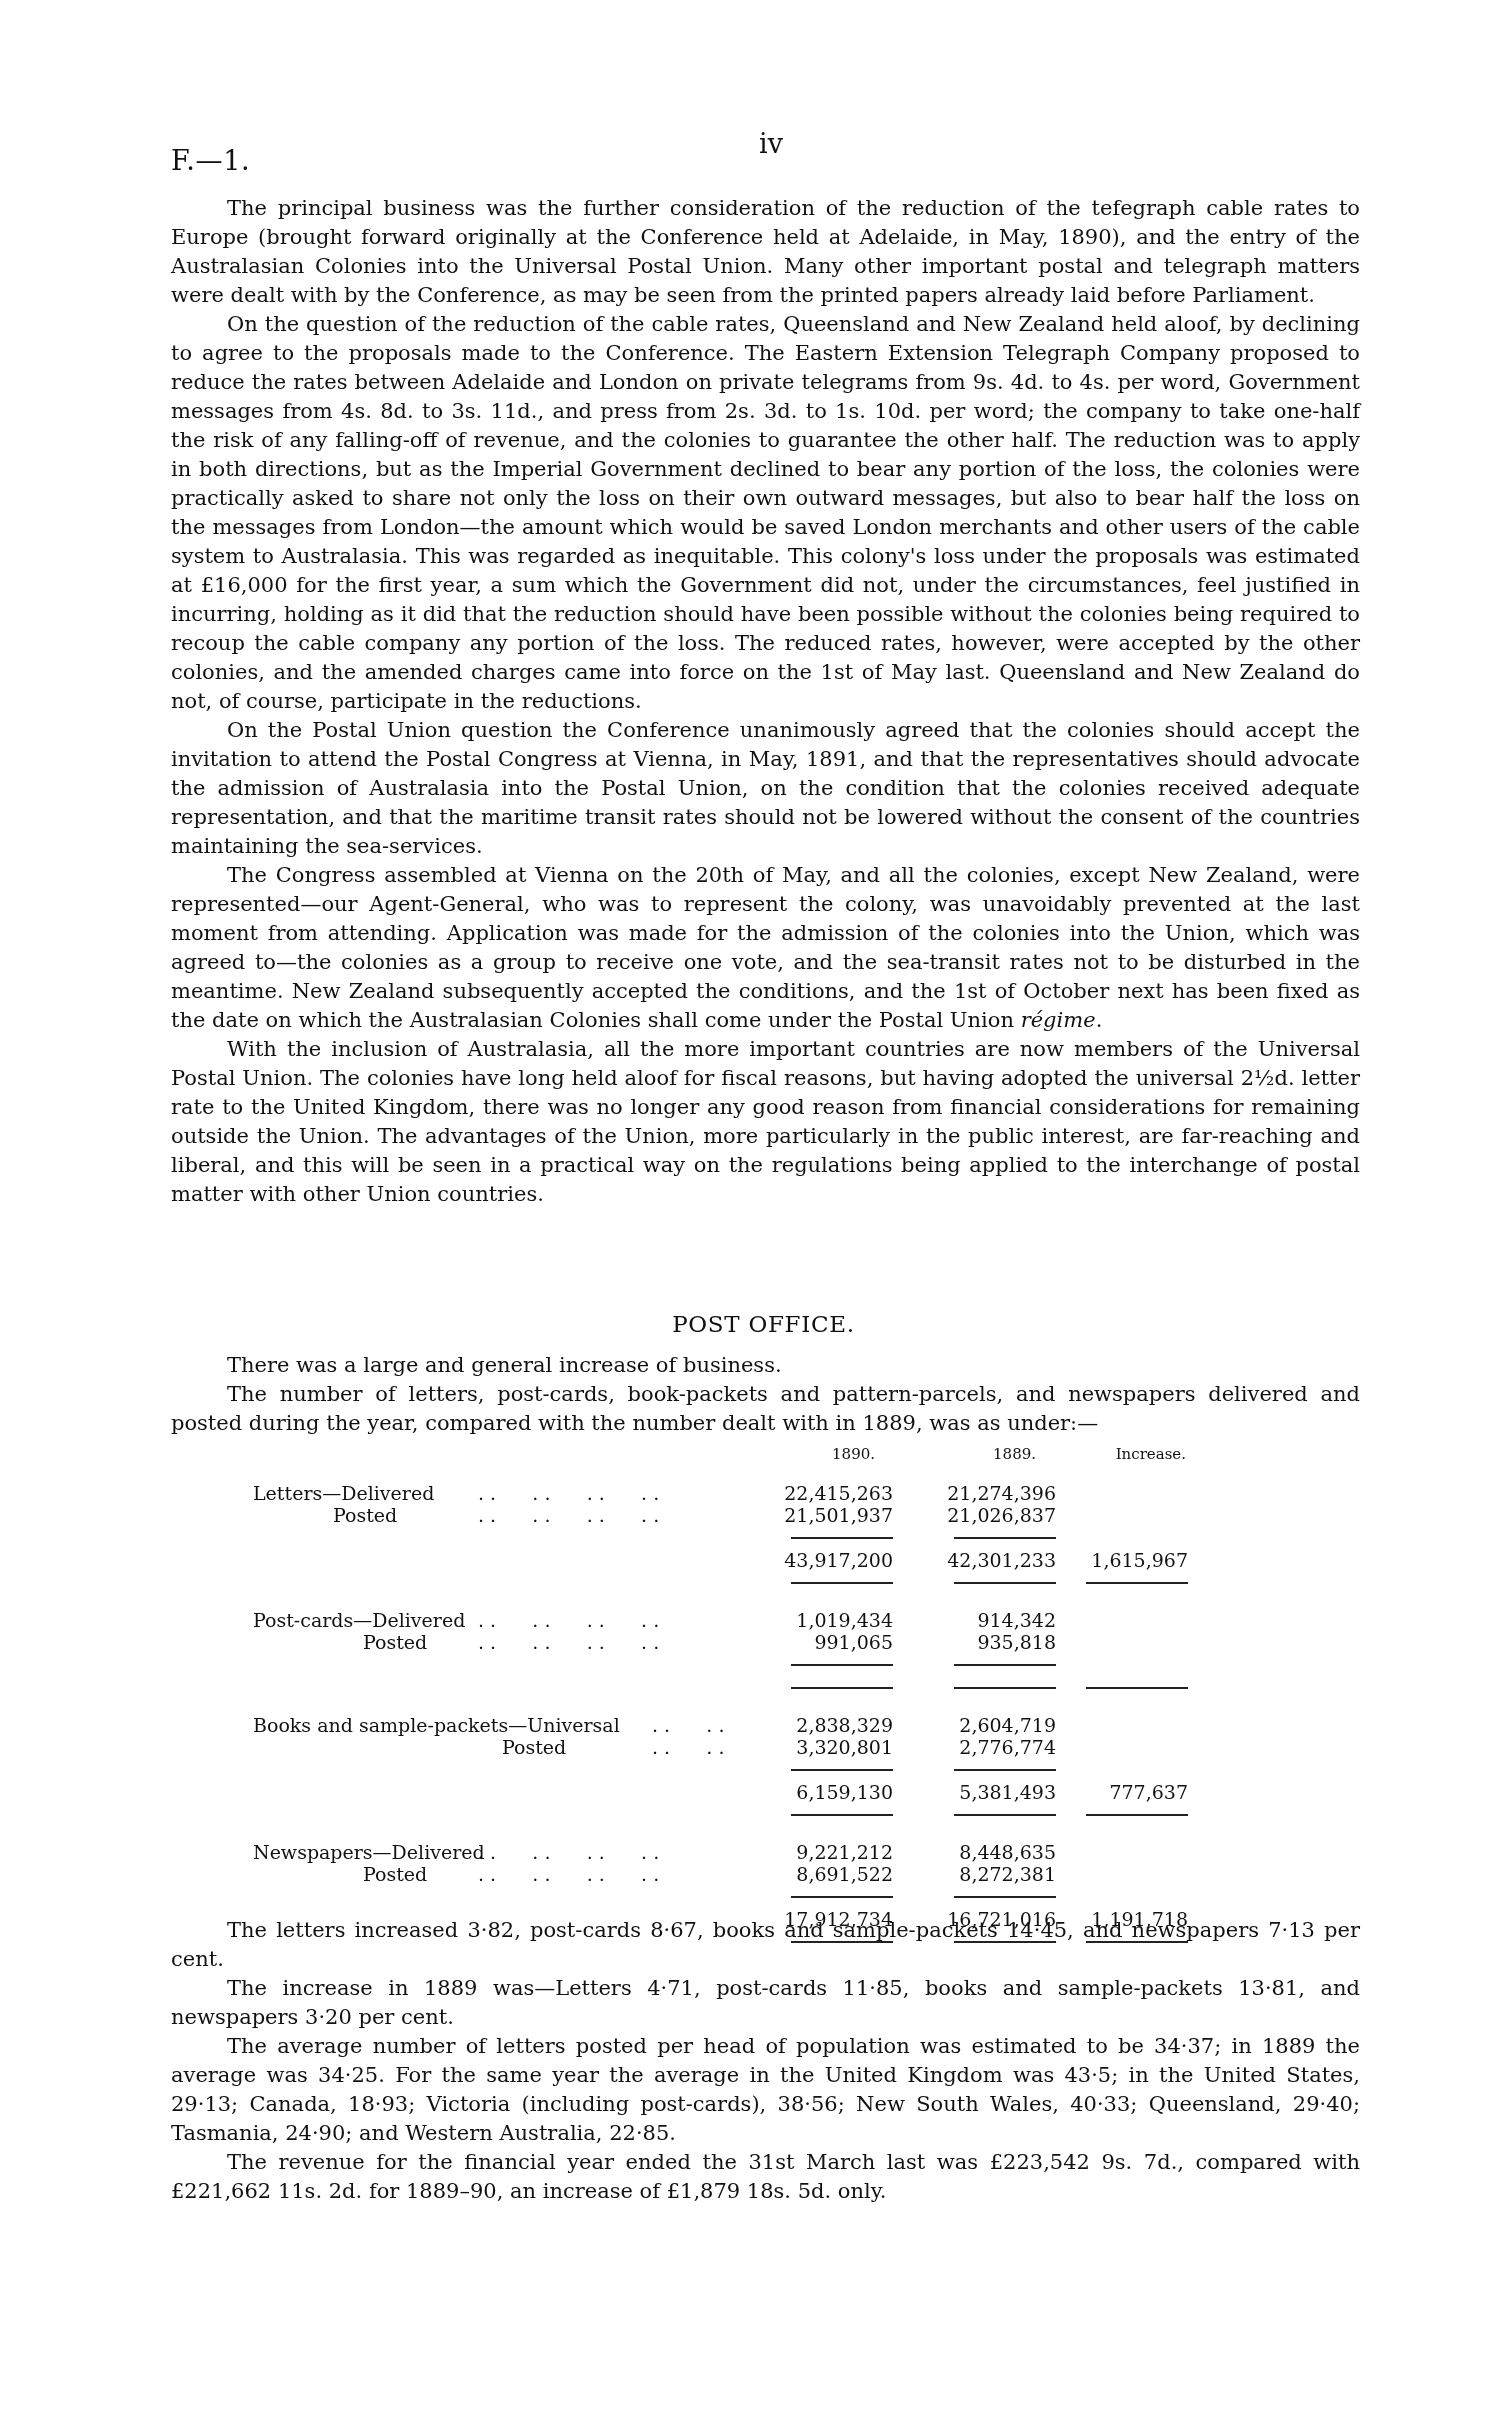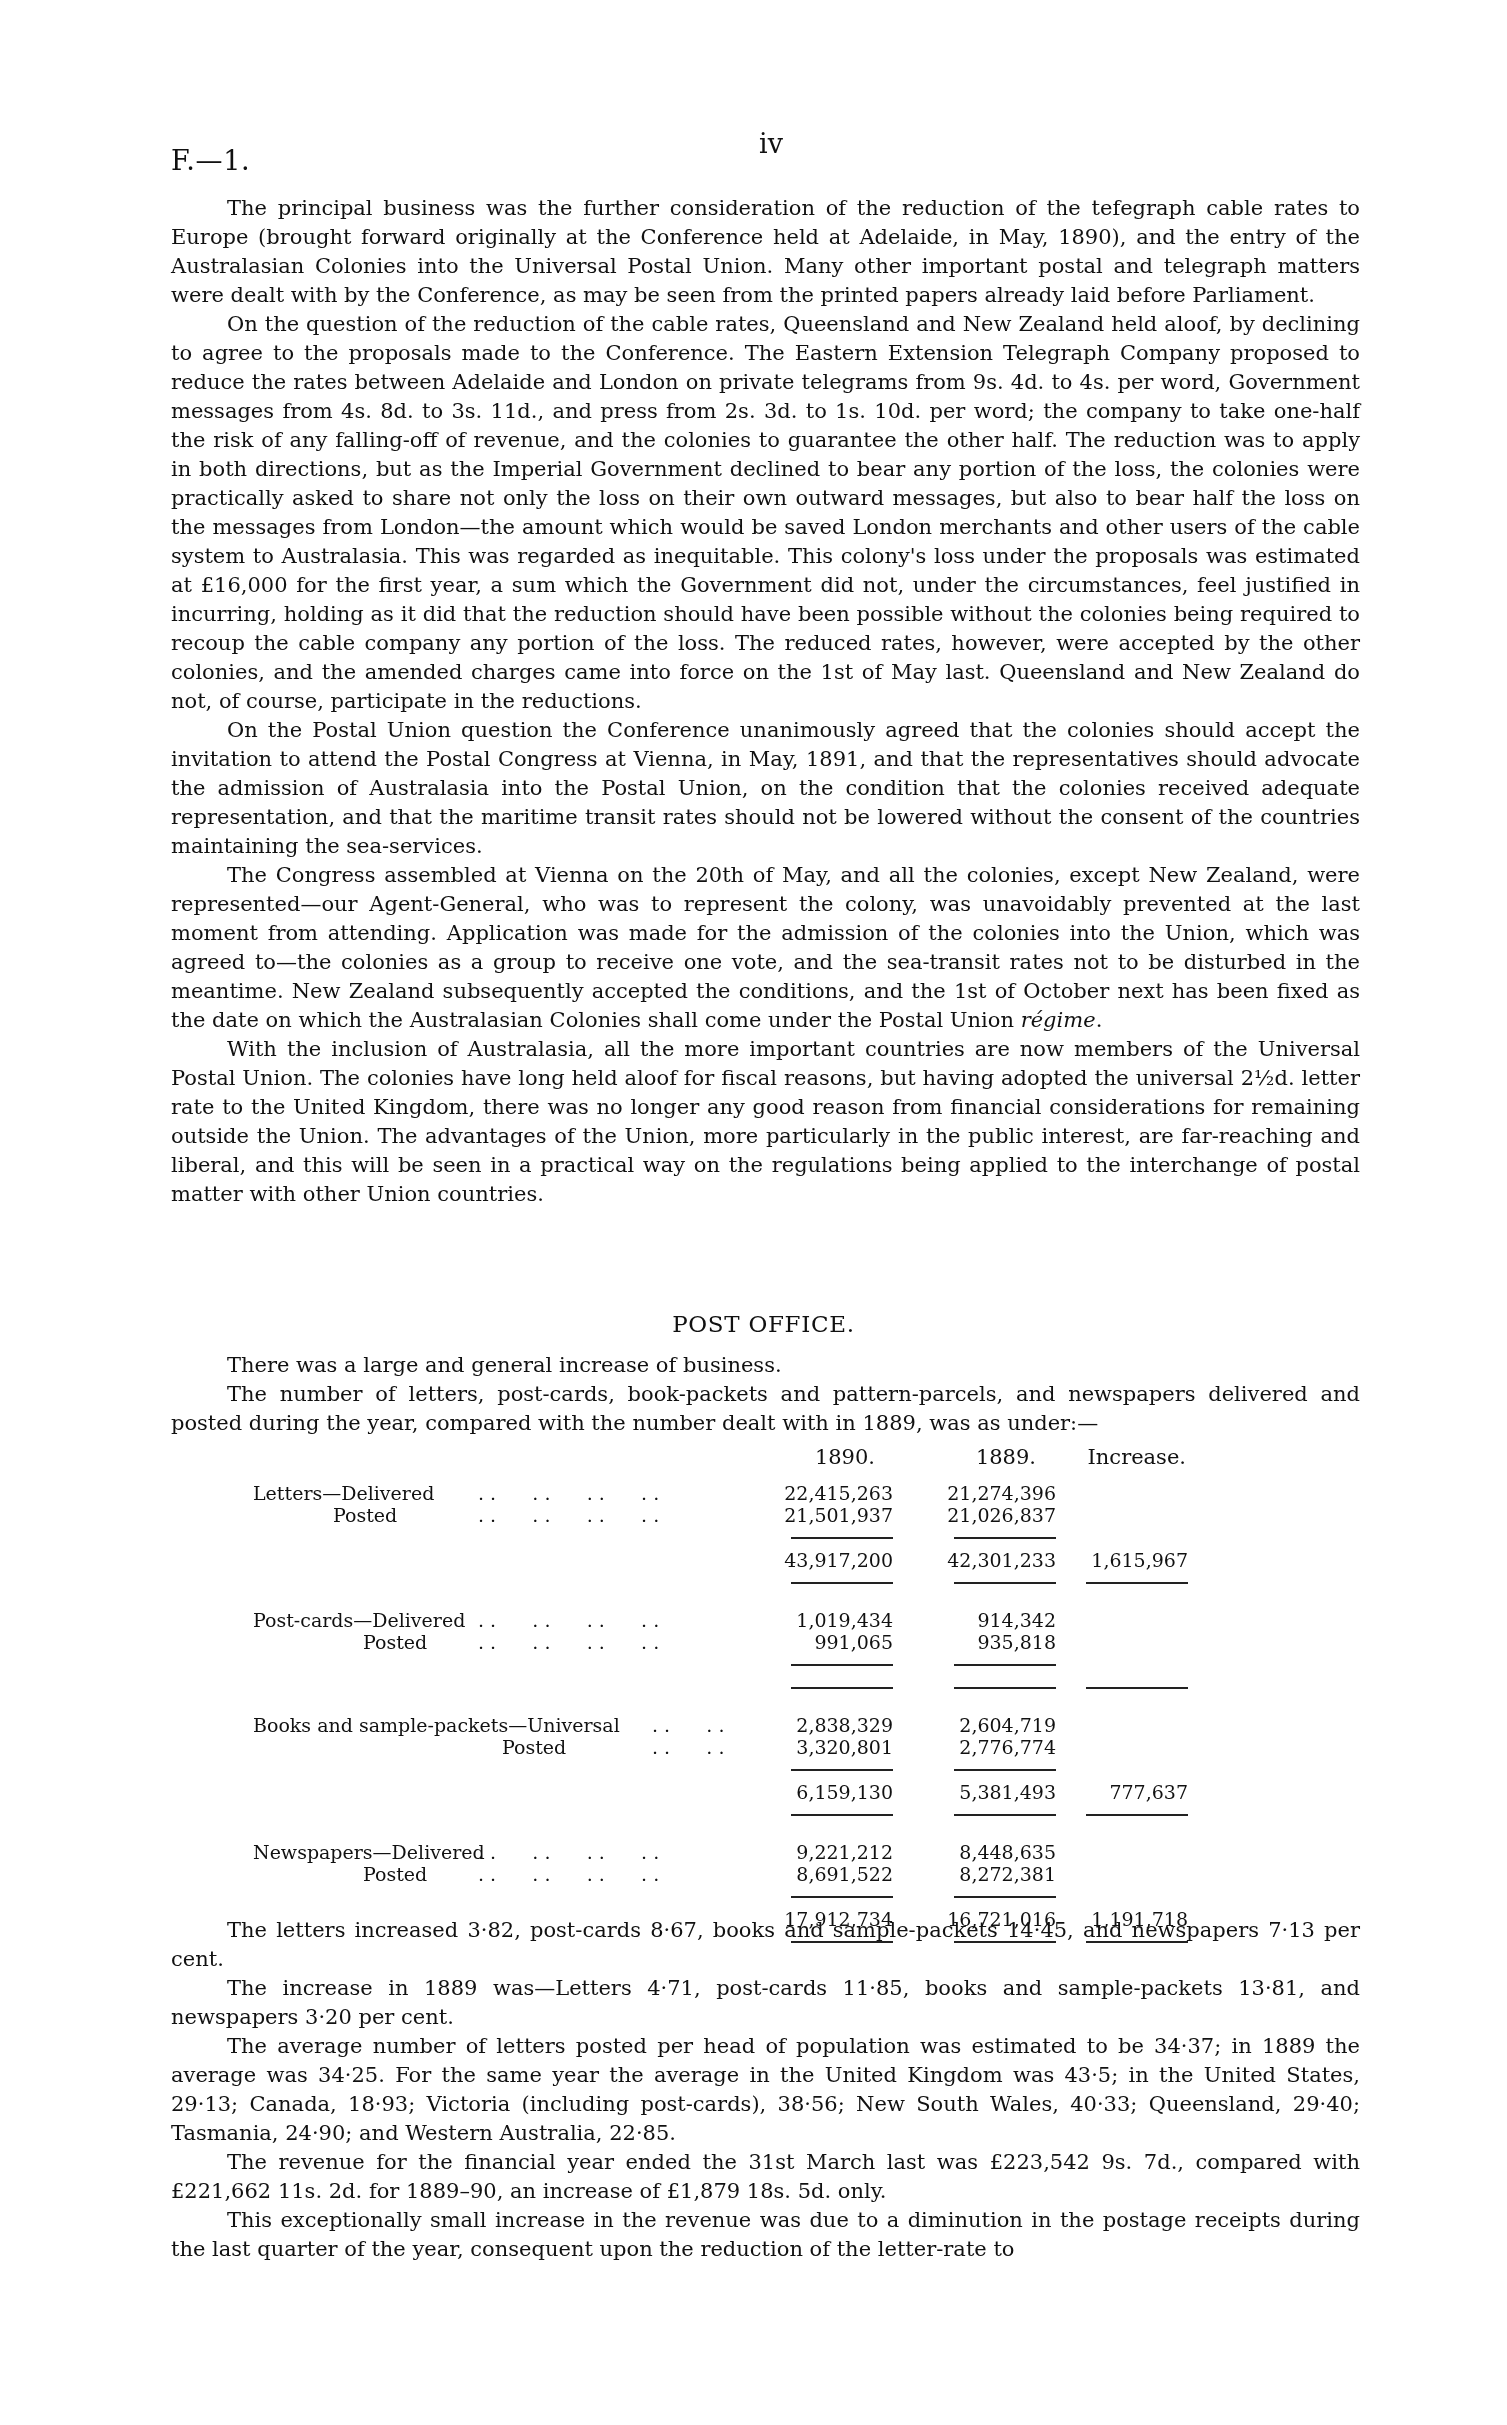--- a/index.html
+++ b/index.html
@@ -20,21 +20,21 @@
   #sec-2 { top: 1351px; }
 
   .stats-table { position: absolute; top: 1445px; left: 205px; width: 1092px; font-size: 19px; }
   .stats-table .row { position: relative; height: 22px; }
   .stats-table .cell { position: absolute; top: 0; white-space: nowrap; }
   .col-label { left: 48px; }
   .col-dots { left: 273px; letter-spacing: 0; }
   .col-1890 { right: 404px; text-align: right; }
   .col-1889 { right: 241px; text-align: right; }
   .col-inc  { right: 109px; text-align: right; }
-  .hdr .cell { font-size: 21px; }
+  .hdr .cell { font-size: 15px; }
   .hdr .col-1890 { right: 422px; }
   .hdr .col-1889 { right: 261px; }
   .hdr .col-inc  { right: 111px; }
   .rule-row { position: relative; height: 23px; }
   .rule { position: absolute; top: 11px; height: 2px; background: #222; width: 102px; }
   .rule.r1890 { right: 404px; }
   .rule.r1889 { right: 241px; }
   .rule.rinc  { right: 109px; }
   .total-row { position: relative; height: 26px; }
   .gap { height: 15px; }
@@ -173,15 +173,14 @@
       <div class="rule r1889"></div>
       <div class="rule rinc"></div>
     </div>
   </div>
 
 <div class="body-text" id="sec-3">
   <p>The letters increased 3·82, post-cards 8·67, books and sample-packets 14·45, and newspapers 7·13 per cent.</p>
   <p>The increase in 1889 was—Letters 4·71, post-cards 11·85, books and sample-packets 13·81, and newspapers 3·20 per cent.</p>
   <p>The average number of letters posted per head of population was estimated to be 34·37; in 1889 the average was 34·25. For the same year the average in the United Kingdom was 43·5; in the United States, 29·13; Canada, 18·93; Victoria (including post-cards), 38·56; New South Wales, 40·33; Queensland, 29·40; Tasmania, 24·90; and Western Australia, 22·85.</p>
   <p>The revenue for the financial year ended the 31st March last was £223,542 9s. 7d., compared with £221,662 11s. 2d. for 1889–90, an increase of £1,879 18s. 5d. only.</p>
-  <p>This exceptionally small increase in the revenue was due to a diminution in the postage receipts during the last quarter of the year, consequent upon the reduction of the letter-rate to</p>
 </div>
 
 
 </body></html>

